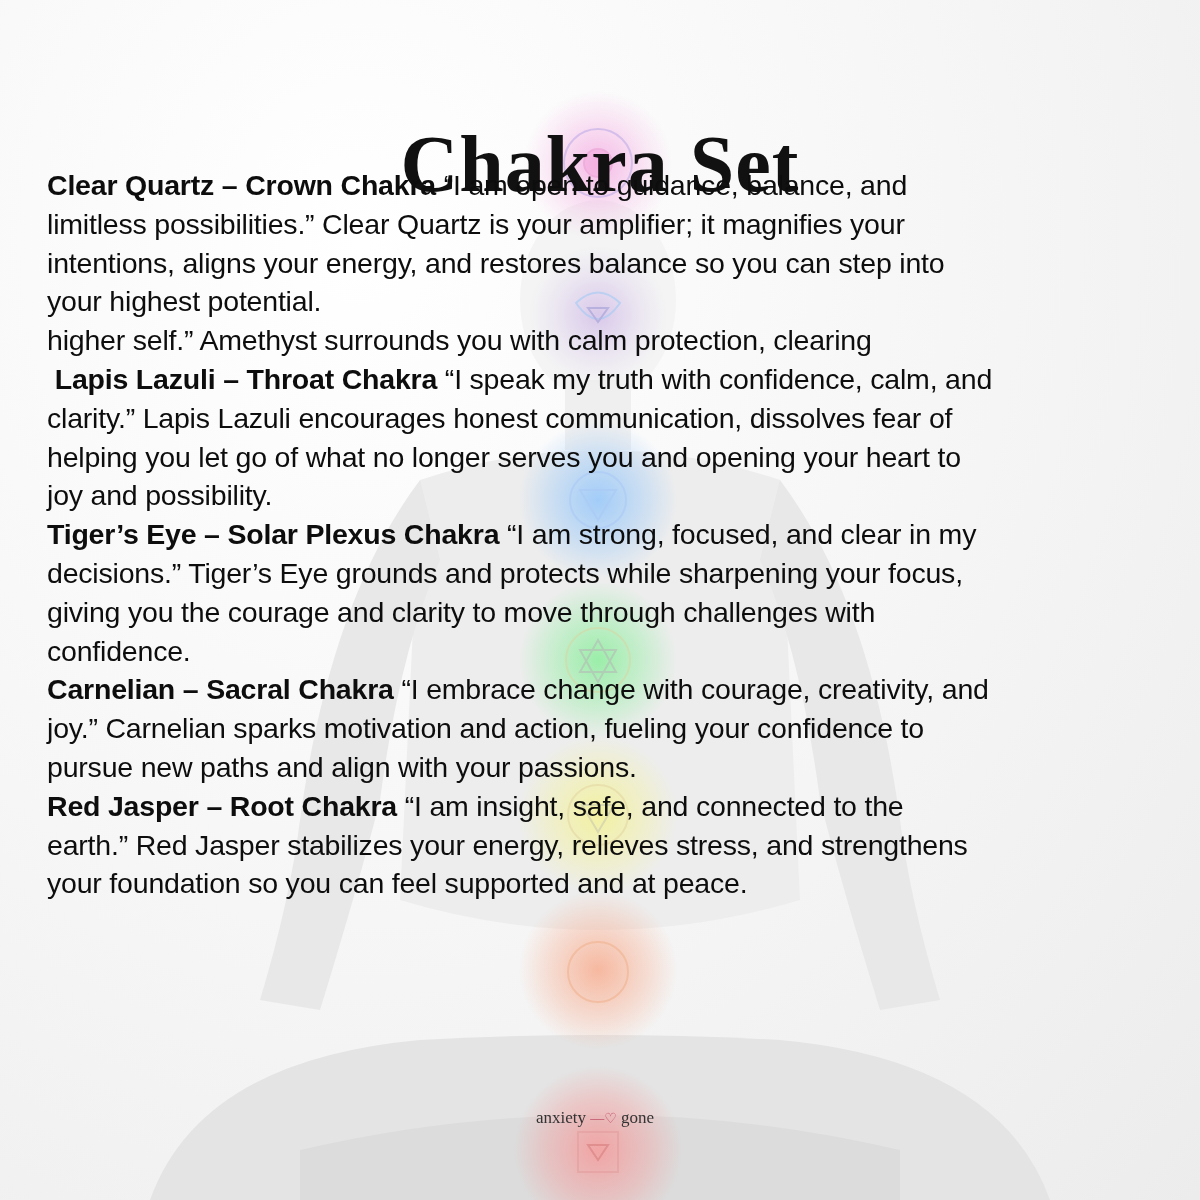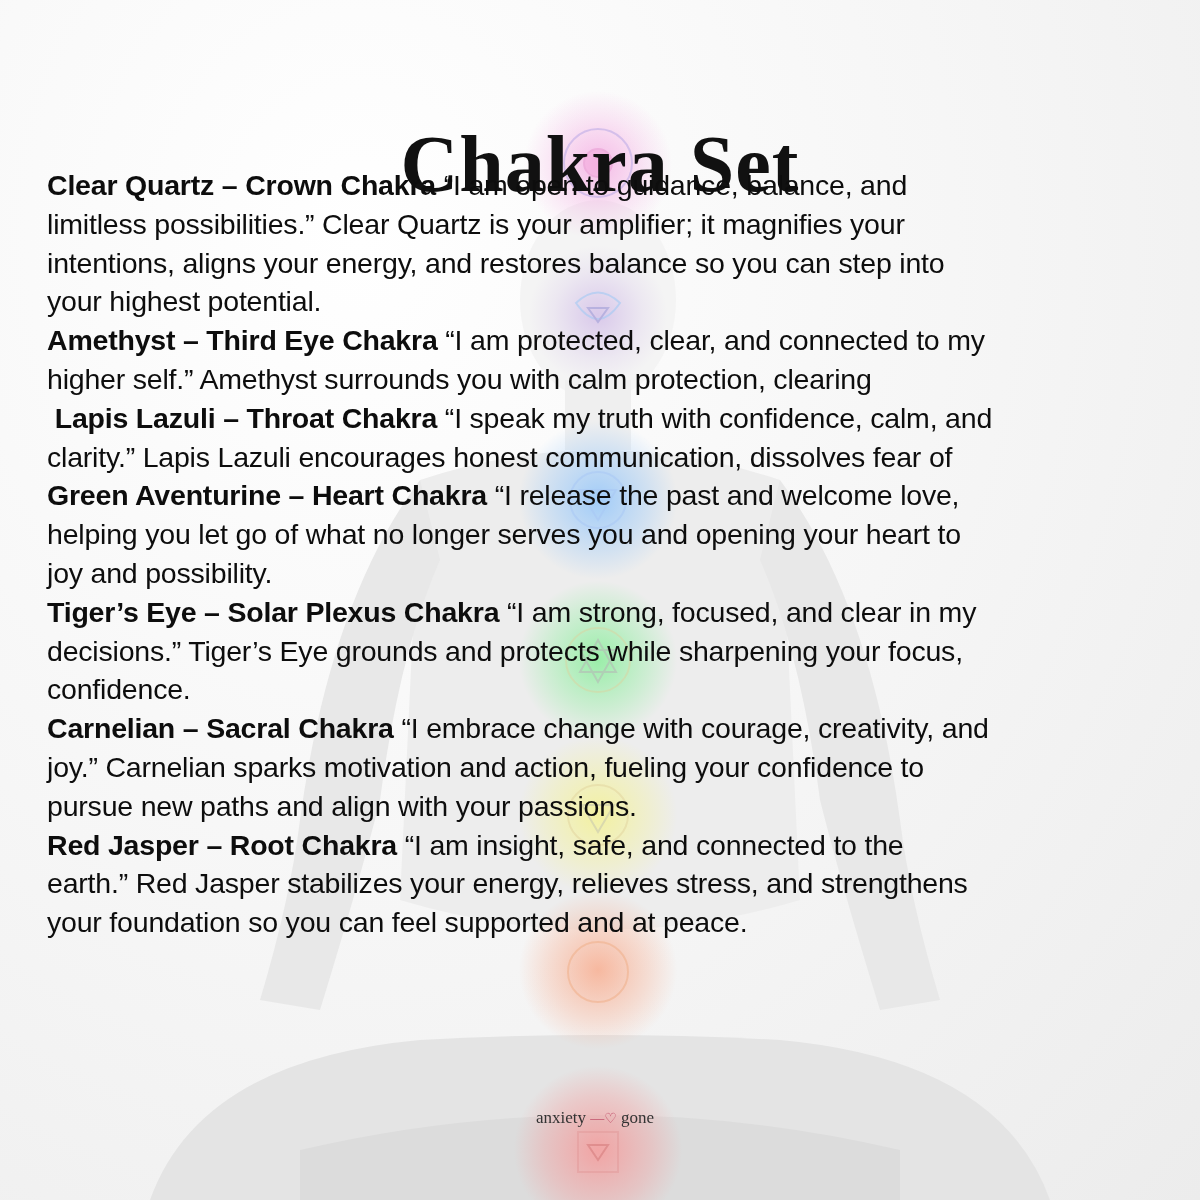--- a/index.html
+++ b/index.html
@@ -70,35 +70,34 @@
 <h1 class="title">Chakra Set</h1>
 
 <div class="content">
   <div class="entry">
     <span class="line"><span class="name">Clear Quartz – Crown Chakra</span><span> “I am open to guidance, balance, and</span></span>
     <span class="line">limitless possibilities.” Clear Quartz is your amplifier; it magnifies your</span>
     <span class="line">intentions, aligns your energy, and restores balance so you can step into</span>
     <span class="line">your highest potential.</span>
   </div>
   <div class="entry">
-    <span class="line"><span class="name">Amethyst – Third Eye Chakra</span><span> “I am protected, clear, and connected to my</span></span>
     <span class="line">higher self.” Amethyst surrounds you with calm protection, clearing</span>
   </div>
   <div class="entry">
     <span class="line"><span class="name">&nbsp;Lapis Lazuli – Throat Chakra</span><span> “I speak my truth with confidence, calm, and</span></span>
     <span class="line">clarity.” Lapis Lazuli encourages honest communication, dissolves fear of</span>
   </div>
   <div class="entry">
-    <span class="line"><span class="name">Green Aventurine – Heart Chakra</span><span> “I release the past and welcome love,</span></span>
     <span class="line">helping you let go of what no longer serves you and opening your heart to</span>
     <span class="line">joy and possibility.</span>
   </div>
   <div class="entry">
     <span class="line"><span class="name">Tiger’s Eye – Solar Plexus Chakra</span><span> “I am strong, focused, and clear in my</span></span>
     <span class="line">decisions.” Tiger’s Eye grounds and protects while sharpening your focus,</span>
+    <span class="line">giving you the courage and clarity to move through challenges with</span>
     <span class="line">confidence.</span>
   </div>
   <div class="entry">
     <span class="line"><span class="name">Carnelian – Sacral Chakra</span><span> “I embrace change with courage, creativity, and</span></span>
     <span class="line">joy.” Carnelian sparks motivation and action, fueling your confidence to</span>
     <span class="line">pursue new paths and align with your passions.</span>
   </div>
   <div class="entry">
     <span class="line"><span class="name">Red Jasper – Root Chakra</span><span> “I am insight, safe, and connected to the</span></span>
     <span class="line">earth.” Red Jasper stabilizes your energy, relieves stress, and strengthens</span>

